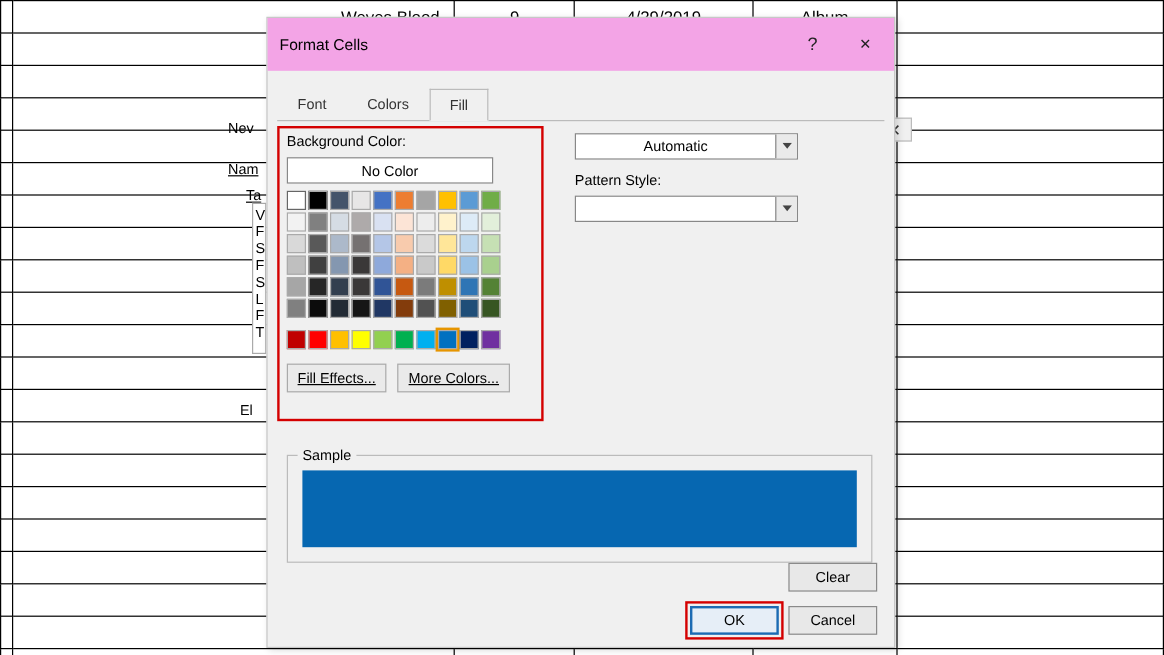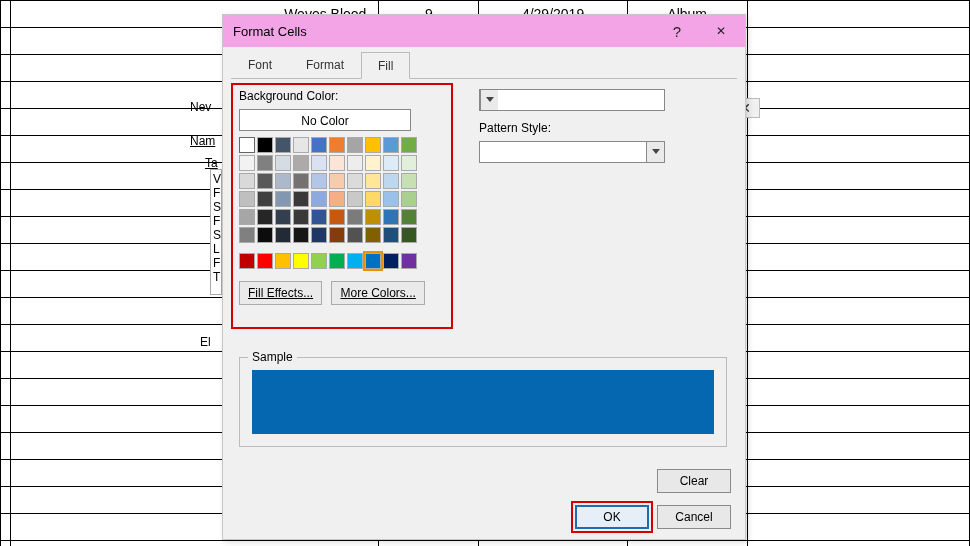--- a/index.html
+++ b/index.html
@@ -20,27 +20,27 @@
   .partial-dlg .xglyph { font-size: 14px; color:#333; }
   
   .bknew { position:absolute; left:190px; top:100px; font-size:12px; }
   .bknam { position:absolute; left:190px; top:134px; font-size:12px; text-decoration: underline; }
   .bkta  { position:absolute; left:205px; top:156px; font-size:12px; text-decoration: underline; }
   .bkel  { position:absolute; left:200px; top:335px; font-size:12px; }
   .bklist{ position:absolute; left:210px; top:169px; background:#fff; border:1px solid #aaa; padding:2px 2px 10px 2px; line-height:14px; font-size:12px; width:12px;}
   .bkchk { position:absolute; left:228px; top:422px; width:16px; height:16px; border:1px solid #666; background:#fff;}
   
   .dialog { position: absolute; left: 222px; top: 14px; width: 524px; height: 526px; border: 1px solid #c7c7c7; background: #f0f0f0; box-shadow: 2px 2px 6px rgba(0,0,0,.15); }
-  .titlebar { height: 32px; background: #f3a4e6; display: flex; align-items: center; padding: 0 2px 0 10px; }
+  .titlebar { height: 44px; background: #f3a4e6; display: flex; align-items: center; padding: 0 2px 0 10px; }
   .titlebar .title { flex: 1; font-size: 13px; color: #000; }
   .titlebar .winbtn { width: 44px; height: 31px; display:flex; align-items:center; justify-content:center; font-size:14px; color:#222;}
   .titlebar .winbtn.help { font-size: 15px; }
   
   .tabs { display: flex; padding: 4px 8px 0 8px; }
-  .tab { padding: 6px 16px 5px; font-size: 12px; color: #333; border: 1px solid transparent; cursor: default;}
+  .tab { padding: 6px 16px 5px; font-size: 12px; color: #333; border: 1px solid transparent; cursor: default; margin-top: 10px;}
   .tab.active { border: 1px solid #bbb; border-bottom: 1px solid #f0f0f0; background: #f0f0f0; position: relative; top: 1px; }
   .tabrule { height: 1px; background: #bbb; margin: 0 8px; }
   
   .content { padding: 10px 16px 0 16px; position: relative; }
   .redbox { position:absolute; left: 8px; top: 4px; width: 222px; height: 246px; border: 2px solid #d40000; pointer-events: none;}
   
   .left { float:left; width: 210px; }
   .right{ float:right; width: 250px; }
   .clear{ clear:both; }
   
@@ -272,21 +272,21 @@
 <div class="dialog">
   <div class="titlebar">
     <div class="title">Format Cells</div>
     <div class="winbtn help">?</div>
     <div class="winbtn">
         <span>✕</span>
       </div>
   </div>
   <div class="tabs">
     <div class="tab">Font</div>
-    <div class="tab">Format</div>
+    <div class="tab">Colors</div>
     <div class="tab active">Fill</div>
   </div>
   <div class="tabrule"></div>
 
   <div class="content">
     <div class="redbox"></div>
 
     <div class="left">
       <div class="lbl">Background Color:</div>
       <div class="nocolor">No Color</div>
@@ -365,20 +365,21 @@
           <div class="sw" style="background: rgb(112, 48, 160);"></div>
         </div>
       <div>
         <div class="linkbtn"><span>Fill Effects...</span></div>
         <div class="linkbtn"><span>More Colors...</span></div>
       </div>
     </div>
 
     <div class="right">
       <div class="sel">
+        <div class="selval">Automatic</div>
         <div class="selbtn">
             <svg viewBox="0 0 8 6">
               <path d="M0 0 L8 0 L4 5 Z" fill="#444"></path>
             </svg>
           </div>
       </div>
       <div class="lbl patlab">Pattern Style:</div>
       <div class="sel">
         <div class="selval"></div>
         <div class="selbtn">

